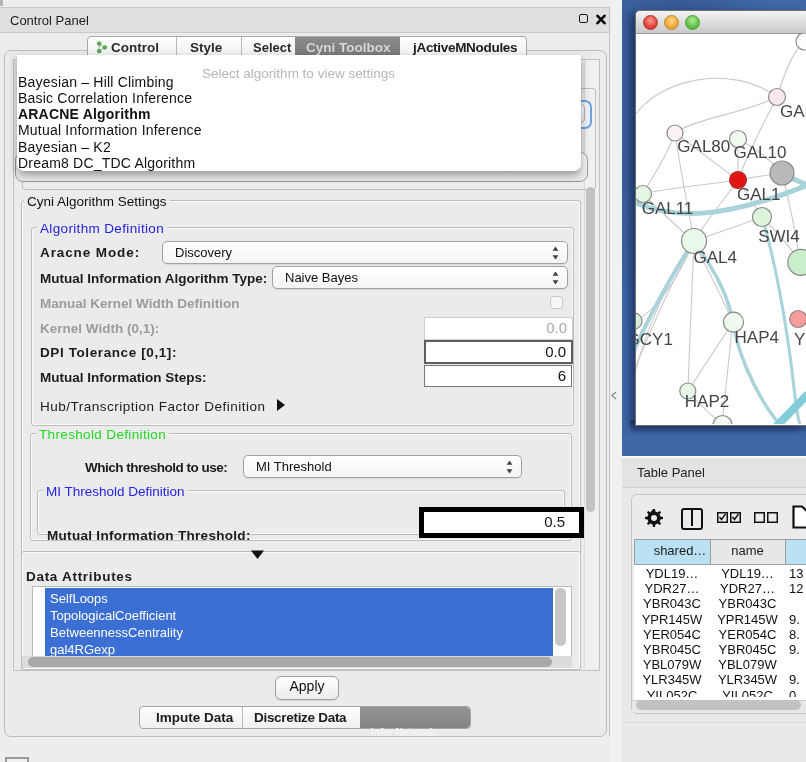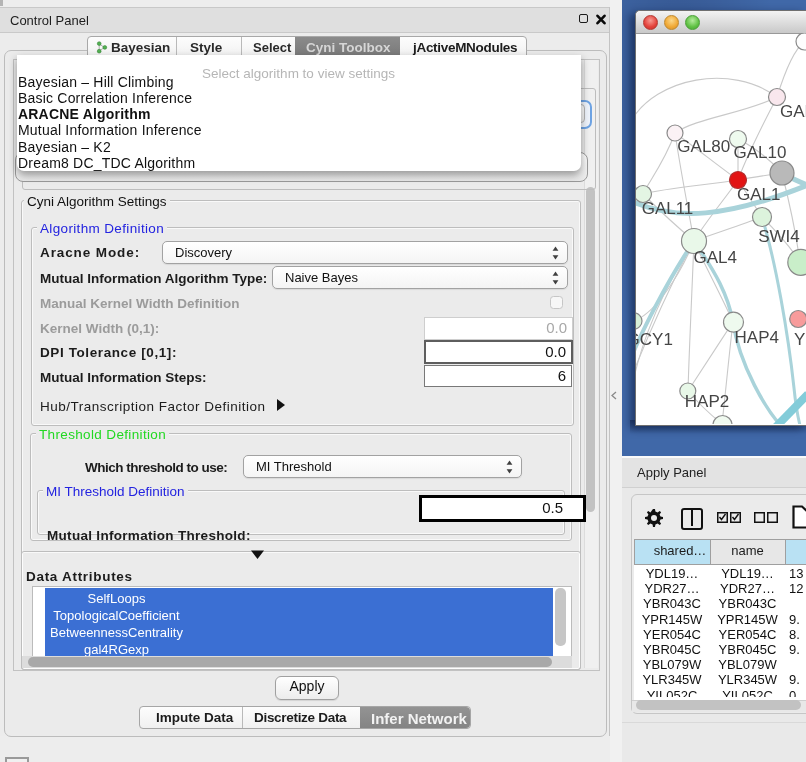--- a/index.html
+++ b/index.html
@@ -33,21 +33,21 @@
   <div class="abs" id="toptabs" style="left:87px;top:36px;width:438px;height:21px;background:linear-gradient(#fdfdfd,#f0f0f0);border:1px solid #a8a8a8;border-radius:4px;">
     <div class="abs" style="left:88px;top:0;width:1px;height:21px;background:#b9b9b9;"></div>
     <div class="abs" style="left:153px;top:0;width:1px;height:21px;background:#b9b9b9;"></div>
     <div class="abs" style="left:207px;top:0;width:105px;height:21px;background:linear-gradient(#8b8b8b,#787878);"></div>
     <svg class="abs" style="left:8px;top:4px;" width="12" height="13" viewBox="0 0 12 13">
         <path d="M3.2 3 L8.4 6.4 M3.2 3 L3.2 10 M3.2 10 L8.4 6.4" stroke="#a8a8a8" stroke-width="0.9" fill="none"></path>
         <circle cx="3.2" cy="2.6" r="1.9" fill="#53b053" stroke="#2e7d2e" stroke-width="0.5"></circle>
         <circle cx="8.8" cy="6.4" r="1.9" fill="#53b053" stroke="#2e7d2e" stroke-width="0.5"></circle>
         <circle cx="3.2" cy="10.2" r="1.9" fill="#53b053" stroke="#2e7d2e" stroke-width="0.5"></circle>
       </svg>
-    <div class="abs" style="left:23px;top:3px;font-size:13.5px;font-weight:bold;color:#2a2a2a;">Bayesian</div>
+    <div class="abs" style="left:23px;top:3px;font-size:13.5px;font-weight:bold;color:#2a2a2a;">Control</div>
     <div class="abs" style="left:102px;top:3px;font-size:13.5px;font-weight:bold;color:#2a2a2a;">Style</div>
     <div class="abs" style="left:165px;top:3px;font-size:13px;font-weight:bold;color:#2a2a2a;">Select</div>
     <div class="abs" style="left:218px;top:3px;font-size:13.5px;font-weight:bold;color:#d6d6d6;text-align:center;">Cyni Toolbox</div>
     <div class="abs" style="left:325px;top:3px;font-size:13.5px;font-weight:bold;color:#1c1c1c;letter-spacing:-0.3px;">jActiveMNodules</div>
   </div>
 
   <div class="abs" id="viewport" style="left:13px;top:59px;width:585px;height:610px;border:1px solid #c2c2c2;background:#ebebeb;"></div>
 
   <div class="abs" style="left:584px;top:60px;width:13px;height:608px;background:#f0f0f0;border-left:1px solid #dcdcdc;"></div>
   <div class="abs" style="left:585.5px;top:187px;width:9px;height:325px;background:#c2c2c2;border-radius:5px;"></div>
@@ -106,31 +106,31 @@
     <div class="ct">MI Threshold</div>
     <svg class="carr" viewBox="0 0 7 14">
         <path d="M3.5 0.5 L6.4 4.8 L0.6 4.8 Z" fill="#3f3f3f"></path>
         <path d="M3.5 13.5 L6.4 9.2 L0.6 9.2 Z" fill="#3f3f3f"></path>
       </svg>
   </div>
 
   <div class="grp" style="left:37px;top:490px;width:526px;height:43px;"></div>
   <div class="glab" style="left:43px;top:484px;color:#2323e0;">MI Threshold Definition</div>
   <div class="abs b13" style="left:47px;top:528px;letter-spacing:0.3px;">Mutual Information Threshold:</div>
-  <div class="fld" style="left:419px;top:495px;width:141px;height:20px;border:3px solid #000000;font-size:15px;padding:1px 20px 0 0;">0.5</div>
+  <div class="fld" style="left:419px;top:507px;width:141px;height:20px;border:5px solid #000000;font-size:15px;padding:1px 14px 0 0;">0.5</div>
 
   <div class="grp" style="left:21px;top:551px;width:558px;height:117px;"></div>
   <svg class="abs" style="left:250px;top:549px;" width="15" height="11" viewBox="0 0 15 11">
       <path d="M1 1.5 L14 1.5 L7.5 10 Z" fill="#111"></path>
     </svg>
   <div class="abs b13" style="left:26px;top:569px;letter-spacing:0.7px;">Data Attributes</div>
 
   <div class="abs" style="left:32px;top:586px;width:538px;height:70px;background:#fff;border:1px solid #bbb;"></div>
   <div class="abs" style="left:45px;top:588px;width:508px;height:68px;background:#3b6fd3;"></div>
-  <div class="abs" style="left:50px;top:590px;font-size:13px;color:#fff;line-height:17px;text-align:center;">SelfLoops<br>TopologicalCoefficient<br>BetweennessCentrality<br>gal4RGexp</div>
+  <div class="abs" style="left:50px;top:590px;font-size:13px;color:#fff;line-height:17px;">SelfLoops<br>TopologicalCoefficient<br>BetweennessCentrality<br>gal4RGexp</div>
   <div class="abs" style="left:555px;top:588px;width:11px;height:58px;background:#c6c6c6;border-radius:5px;"></div>
 
   <div class="abs" style="left:22px;top:656px;width:550px;height:12px;background:#dcdcdc;"></div>
   <div class="abs" style="left:28px;top:657px;width:524px;height:10px;background:#a9a9a9;border-radius:5px;"></div>
 
   <div class="abs" id="popup" style="left:16.5px;top:55px;width:564px;height:116px;background:#fff;border-radius:0 0 7px 7px;box-shadow:0 4px 9px rgba(0,0,0,0.38);"></div>
   <div class="abs" style="left:16.5px;top:58px;width:564px;text-align:center;font-size:13.5px;color:#b6b6b6;margin-top:8px;">Select algorithm to view settings</div>
   <div class="abs" style="left:18px;top:73.5px;font-size:14px;letter-spacing:0.2px;color:#111;line-height:16.25px;white-space:pre;">Bayesian – Hill Climbing
 Basic Correlation Inference
 <b>ARACNE Algorithm</b>
@@ -138,21 +138,21 @@
 Bayesian – K2
 Dream8 DC_TDC Algorithm</div>
 
   <div class="abs" style="left:275px;top:676px;width:62px;height:21px;background:linear-gradient(#ffffff,#ececec);border:1px solid #a0a0a0;border-radius:6px;text-align:center;font-size:14px;color:#111;padding-top:1px;box-shadow:0 1px 1px rgba(0,0,0,0.1);">Apply</div>
 
   <div class="abs" style="left:139px;top:706px;width:330px;height:21px;background:linear-gradient(#fdfdfd,#f0f0f0);border:1px solid #a6a6a6;border-radius:4px;">
     <div class="abs" style="left:102px;top:0;width:1px;height:21px;background:#b9b9b9;"></div>
     <div class="abs" style="left:220px;top:0;width:110px;height:21px;background:linear-gradient(#939393,#848484);border-radius:0 4px 4px 0;"></div>
     <div class="abs" style="left:16px;top:3px;font-size:13.5px;font-weight:bold;color:#1c1c1c;">Impute Data</div>
     <div class="abs" style="left:114px;top:3px;font-size:13.5px;font-weight:bold;color:#1c1c1c;letter-spacing:-0.3px;">Discretize Data</div>
-    <div class="abs" style="left:231px;top:3px;font-size:15px;font-weight:bold;color:#f2f2f2;">Infer Network</div>
+    <div class="abs" style="left:231px;top:20px;font-size:10px;font-weight:bold;color:#f2f2f2;">Infer Network</div>
   </div>
 
   <div class="abs" style="left:5px;top:757px;width:20px;height:10px;border:2px solid #9a9a9a;background:#f0f0f0;"></div>
 
   <div class="abs" style="left:610px;top:0;width:12px;height:762px;background:#f1f1f1;"></div>
   <svg class="abs" style="left:610px;top:391px;" width="8" height="9" viewBox="0 0 8 9">
       <path d="M6 1 L2 4.5 L6 8" stroke="#8a8a8a" stroke-width="1.3" fill="none"></path>
     </svg>
 
   <div class="abs" style="left:622px;top:0;width:184px;height:456px;background:#4068a8;"></div>
@@ -229,21 +229,21 @@
       <text x="79.3" y="229.8">GAL4</text>
       <text x="13.7" y="312.3">GCY1</text>
       <text x="120.8" y="310.2">HAP4</text>
       <text x="158" y="312" text-anchor="start">YB</text>
       <text x="71" y="374.3">HAP2</text>
     </g>
   </svg>
 
   <div class="abs" style="left:622px;top:456px;width:184px;height:2px;background:#fafafa;"></div>
   <div class="abs" style="left:622px;top:458px;width:184px;height:29px;background:#e3e3e3;border-bottom:1px solid #d0d0d0;"></div>
-  <div class="abs" style="left:637px;top:465px;font-size:13px;color:#222;">Apply Panel</div>
+  <div class="abs" style="left:637px;top:465px;font-size:13px;color:#222;">Table Panel</div>
   <div class="abs" style="left:622px;top:488px;width:184px;height:274px;background:#e9e9e9;"></div>
 
   <div class="abs" style="left:631px;top:494px;width:180px;height:218px;background:#ebebeb;border:1px solid #c6c6c6;border-radius:6px;"></div>
 
   <svg class="abs" style="left:645px;top:509px;" width="18" height="18" viewBox="0 0 18 18">
       <path d="M9 0 L11 0 L11.4 2.5 L13.6 3.4 L15.7 1.9 L17.1 3.3 L15.6 5.4 L16.5 7.6 L19 8 L19 10 L16.5 10.4 L15.6 12.6 L17.1 14.7 L15.7 16.1 L13.6 14.6 L11.4 15.5 L11 18 L9 18 L8.6 15.5 L6.4 14.6 L4.3 16.1 L2.9 14.7 L4.4 12.6 L3.5 10.4 L1 10 L1 8 L3.5 7.6 L4.4 5.4 L2.9 3.3 L4.3 1.9 L6.4 3.4 L8.6 0.5 Z" fill="#111" transform="translate(-1,0)"></path>
       <circle cx="9" cy="9" r="3" fill="#ebebeb"></circle>
     </svg>
   <div class="abs" style="left:681px;top:508px;width:18px;height:18px;border:2.5px solid #111;border-radius:3px;"></div>
   <div class="abs" style="left:690.5px;top:508px;width:2.5px;height:18px;background:#111;"></div>

